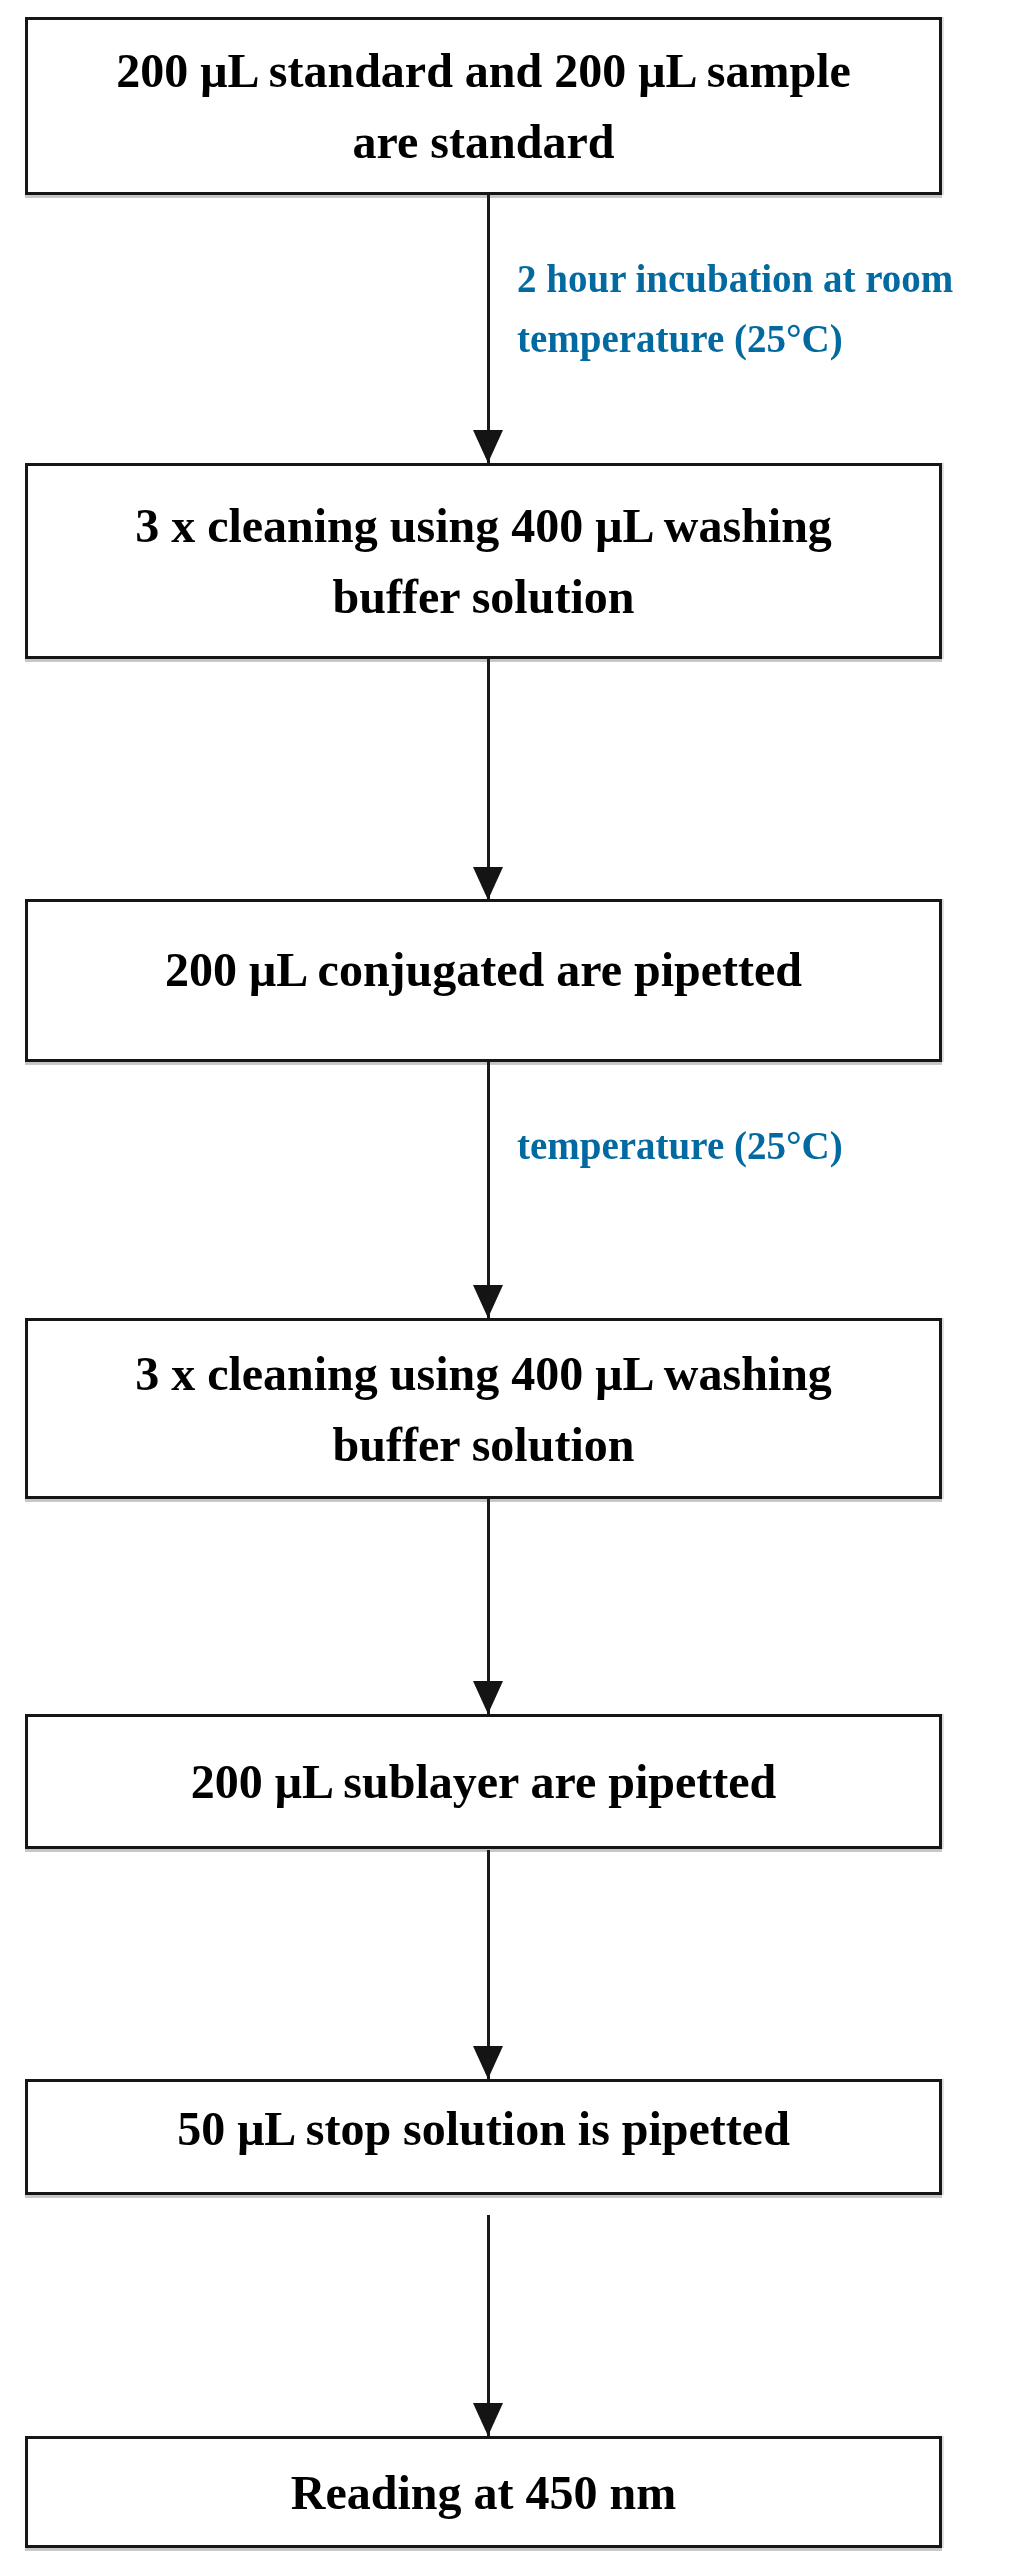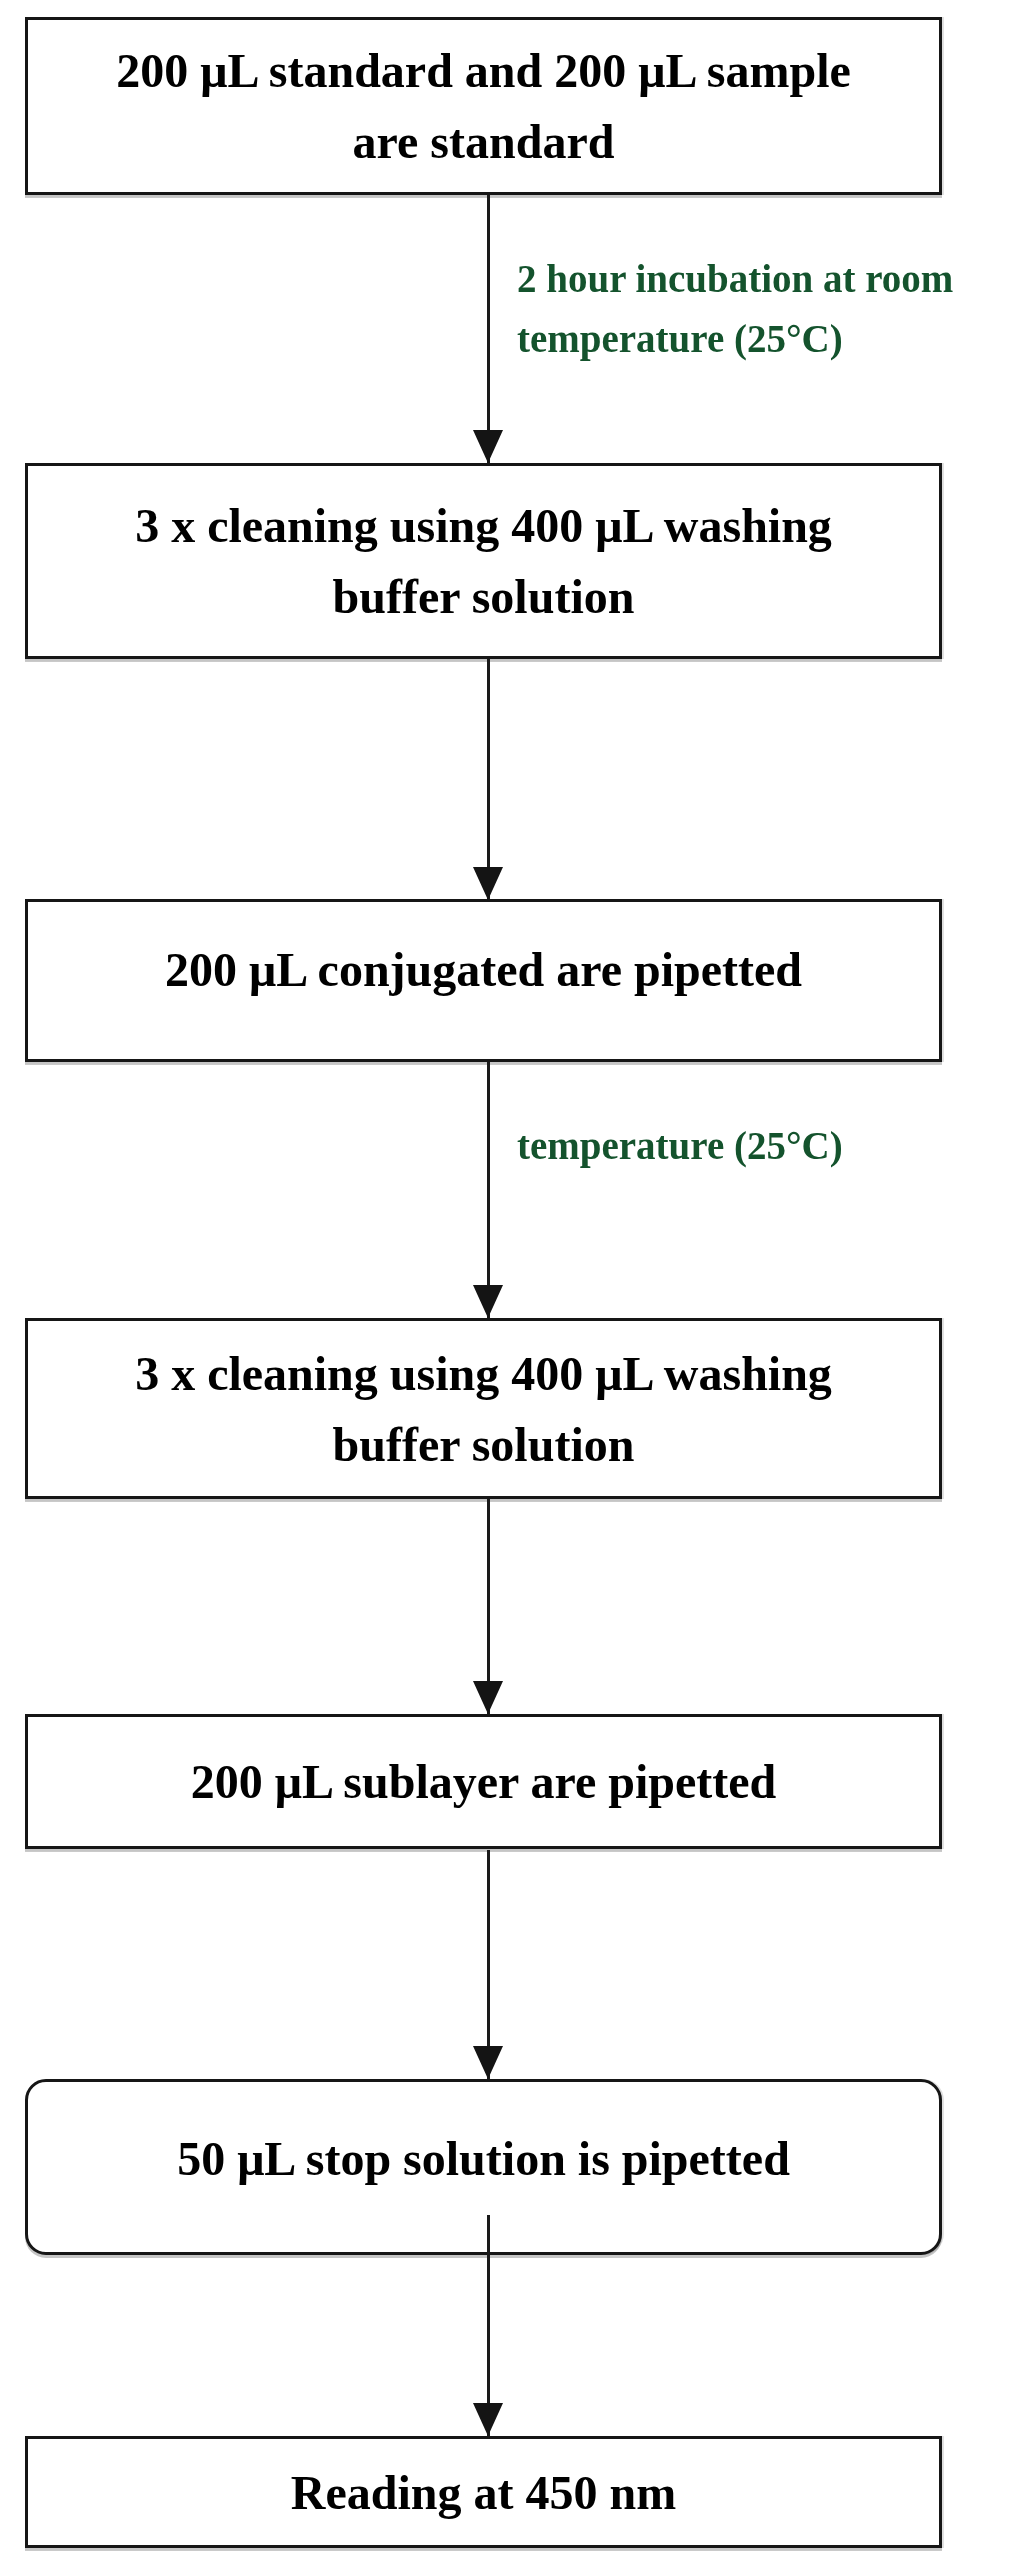--- a/index.html
+++ b/index.html
@@ -62,21 +62,21 @@
     border-left: 15.5px solid transparent;
     border-right: 15.5px solid transparent;
     border-top: 33px solid #141414;
   }
   .conn-label {
     position: absolute;
     left: 517px;
     font-size: 39px;
     font-weight: bold;
     line-height: 60px;
-    color: #14532d;
+    color: #0369a1;
     text-align: left;
     white-space: nowrap;
   }
 </style>
 </head>
 <body>
 
 <div class="canvas">
 
   <div class="box" style="top:17.4px; height:178px;">
@@ -137,21 +137,21 @@
     <div class="box-label">
       <div>200 μL sublayer are pipetted</div>
     </div>
   </div>
 
   <div class="connector" style="top:1850px; height:229px;">
     <span class="vline"></span>
     <span class="arrowhead"></span>
   </div>
 
-  <div class="box" style="top:2079px; height:176px; padding-bottom:17.4px;border-radius:21px;">
+  <div class="box" style="top:2079px; height:116px; padding-bottom:17.4px;">
     <div class="box-label">
       <div>50 μL stop solution is pipetted</div>
     </div>
   </div>
 
   <div class="connector" style="top:2215px; height:221px;">
     <span class="vline"></span>
     <span class="arrowhead"></span>
   </div>
 

